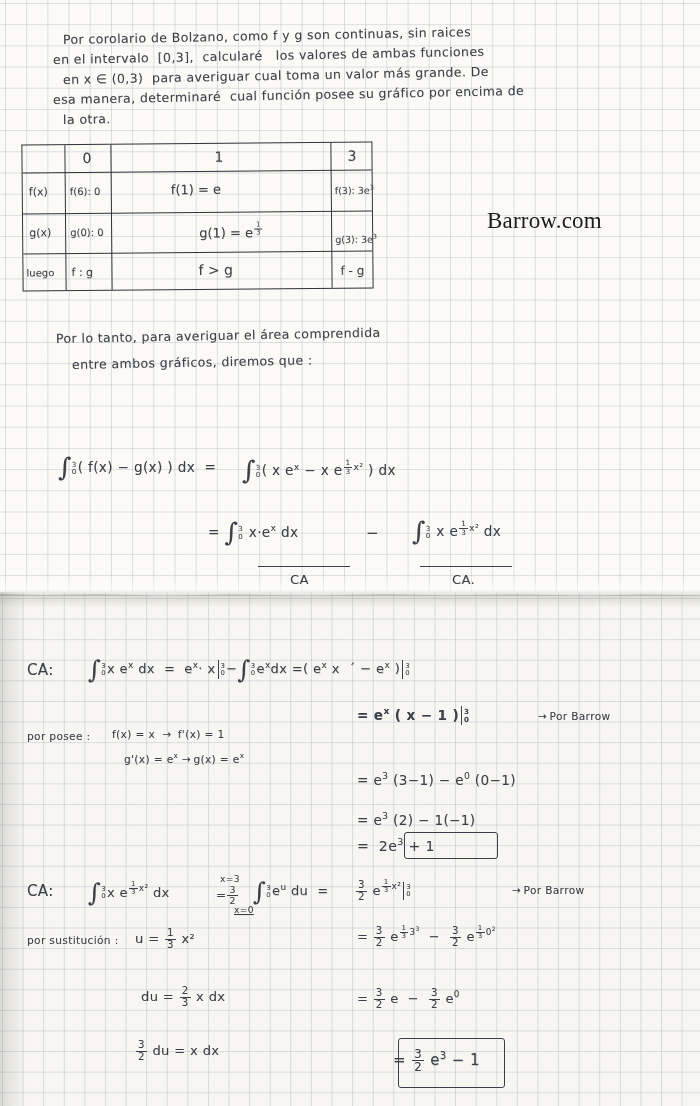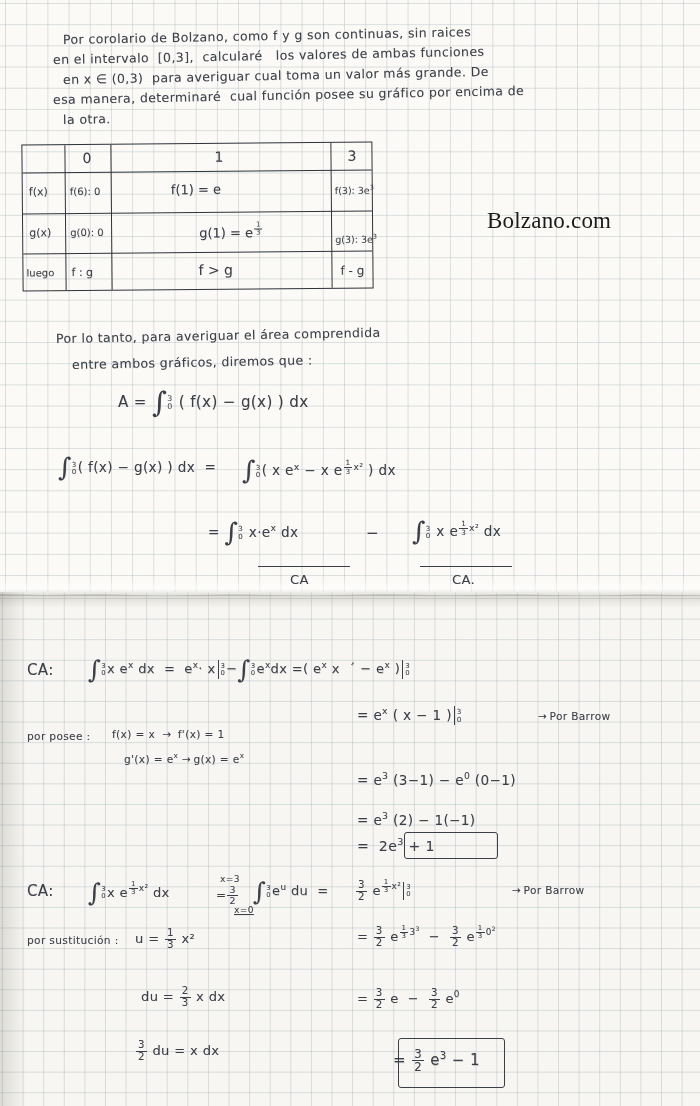--- a/index.html
+++ b/index.html
@@ -181,21 +181,21 @@
   <div class="sheet" id="sheet-bottom"></div>
   <div id="tear"></div>
   <div id="shade-left"></div>
 
   <div class="hw tilt1" style="left:63px; top:32px;">Por corolario de Bolzano, como f y g son continuas, sin raices</div>
   <div class="hw tilt1" style="left:53px; top:52px;">en el intervalo  [0,3],  calcularé   los valores de ambas funciones</div>
   <div class="hw tilt1" style="left:63px; top:72px;">en x ∈ (0,3)  para averiguar cual toma un valor más grande. De</div>
   <div class="hw tilt1" style="left:53px; top:92px;">esa manera, determinaré  cual función posee su gráfico por encima de</div>
   <div class="hw tilt1" style="left:63px; top:112px;">la otra.</div>
 
-  <div id="watermark">Bolzano.com</div>
+  <div id="watermark">Barrow.com</div>
 
   <div id="table-box">
     <div class="vline" style="left:42px;"></div>
     <div class="vline" style="left:88px;"></div>
     <div class="vline" style="left:308px;"></div>
     <div class="hline" style="top:27px;"></div>
     <div class="hline" style="top:68px;"></div>
     <div class="hline" style="top:108px;"></div>
 
     <div class="cell" style="left:60px; top:5px;  font-size:14px;">0</div>
@@ -214,38 +214,37 @@
 
     <div class="cell" style="left:3px;  top:122px; font-size:10px;">luego</div>
     <div class="cell" style="left:48px; top:121px; font-size:11px;">f : g</div>
     <div class="cell" style="left:175px;top:118px; font-size:14px;">f &gt; g</div>
     <div class="cell" style="left:317px;top:121px; font-size:12px;">f - g</div>
   </div>
 
   <div class="hw tilt1" style="left:56px; top:331px;">Por lo tanto, para averiguar el área comprendida</div>
   <div class="hw tilt1" style="left:72px; top:357px;">entre ambos gráficos, diremos que :</div>
 
-  <div class="hw big" style="left:118px; top:393px;">A&nbsp;=&nbsp;<span class="intg">∫</span><span class="lim">3<br>0</span>&nbsp;( f(x) − g(x) ) dx</div>
 
   <div class="hw" style="left:58px; top:459px; font-size:13.5px;"><span class="intg">∫</span><span class="lim">3<br>0</span>( f(x) − g(x) ) dx&nbsp;&nbsp;=</div>
   <div class="hw" style="left:242px; top:459px; font-size:13.5px;"><span class="intg">∫</span><span class="lim">3<br>0</span>( x e<span class="sup">x</span> − x e<span class="sup"><span class="frac"><span class="num">1</span><span class="den">3</span></span>x²</span> ) dx</div>
 
   <div class="hw" style="left:208px; top:522px; font-size:13.5px;">=&nbsp;<span class="intg">∫</span><span class="lim">3<br>0</span>&nbsp;x·e<span class="sup">x</span> dx</div>
   <div class="hw big" style="left:366px; top:524px;">−</div>
   <div class="hw" style="left:412px; top:520px; font-size:13.5px;"><span class="intg">∫</span><span class="lim">3<br>0</span> x e<span class="sup"><span class="frac"><span class="num">1</span><span class="den">3</span></span>x²</span> dx</div>
 
   <div style="position:absolute; left:258px; top:566px; width:92px; height:0; border-top:1.2px solid #3b3f47;"></div>
   <div style="position:absolute; left:420px; top:566px; width:92px; height:0; border-top:1.2px solid #3b3f47;"></div>
   <div class="hw" style="left:290px; top:572px; font-size:13px;">CA</div>
   <div class="hw" style="left:452px; top:572px; font-size:13px;">CA.</div>
 
   <div class="hw big" style="left:27px; top:661px;">CA:</div>
   <div class="hw" style="left:88px; top:660px; font-size:13px;"><span class="intg">∫</span><span class="lim">3<br>0</span>x e<span class="sup">x</span> dx&nbsp; = &nbsp;e<span class="sup">x</span>· x<span class="barline"></span><span class="lim">3<br>0</span>−<span class="intg">∫</span><span class="lim">3<br>0</span>e<span class="sup">x</span>dx =( e<span class="sup">x</span> x &nbsp;´ − e<span class="sup">x</span> )<span class="barline"></span><span class="lim">3<br>0</span></div>
 
-  <div class="hw" style="left:357px; top:705px; font-size:13.5px;">= e<span class="sup">x</span> ( x − 1 )<span class="barline"></span><span class="lim">3<br>0</span></div>
+  <div class="hw" style="left:357px; top:705px; font-size:13.5px;font-weight:bold;">= e<span class="sup">x</span> ( x − 1 )<span class="barline"></span><span class="lim">3<br>0</span></div>
   <div class="hw sm" style="left:538px; top:710px;"><span class="arrow">→</span> Por Barrow</div>
 
   <div class="hw sm" style="left:27px; top:730px;">por posee :</div>
   <div class="hw sm" style="left:112px; top:728px;">f(x) = x &nbsp;<span class="arrow">→</span>&nbsp; f'(x) = 1</div>
   <div class="hw sm" style="left:124px; top:752px;">g'(x) = e<span class="sup">x</span> <span class="arrow">→</span> g(x) = e<span class="sup">x</span></div>
 
   <div class="hw" style="left:357px; top:770px; font-size:13.5px;">= e<span class="sup">3</span> (3−1) − e<span class="sup">0</span> (0−1)</div>
   <div class="hw" style="left:357px; top:810px; font-size:13.5px;">= e<span class="sup">3</span> (2) − 1(−1)</div>
 
   <div class="resbox" style="left:404px; top:832px; width:92px; height:25px;"></div>

